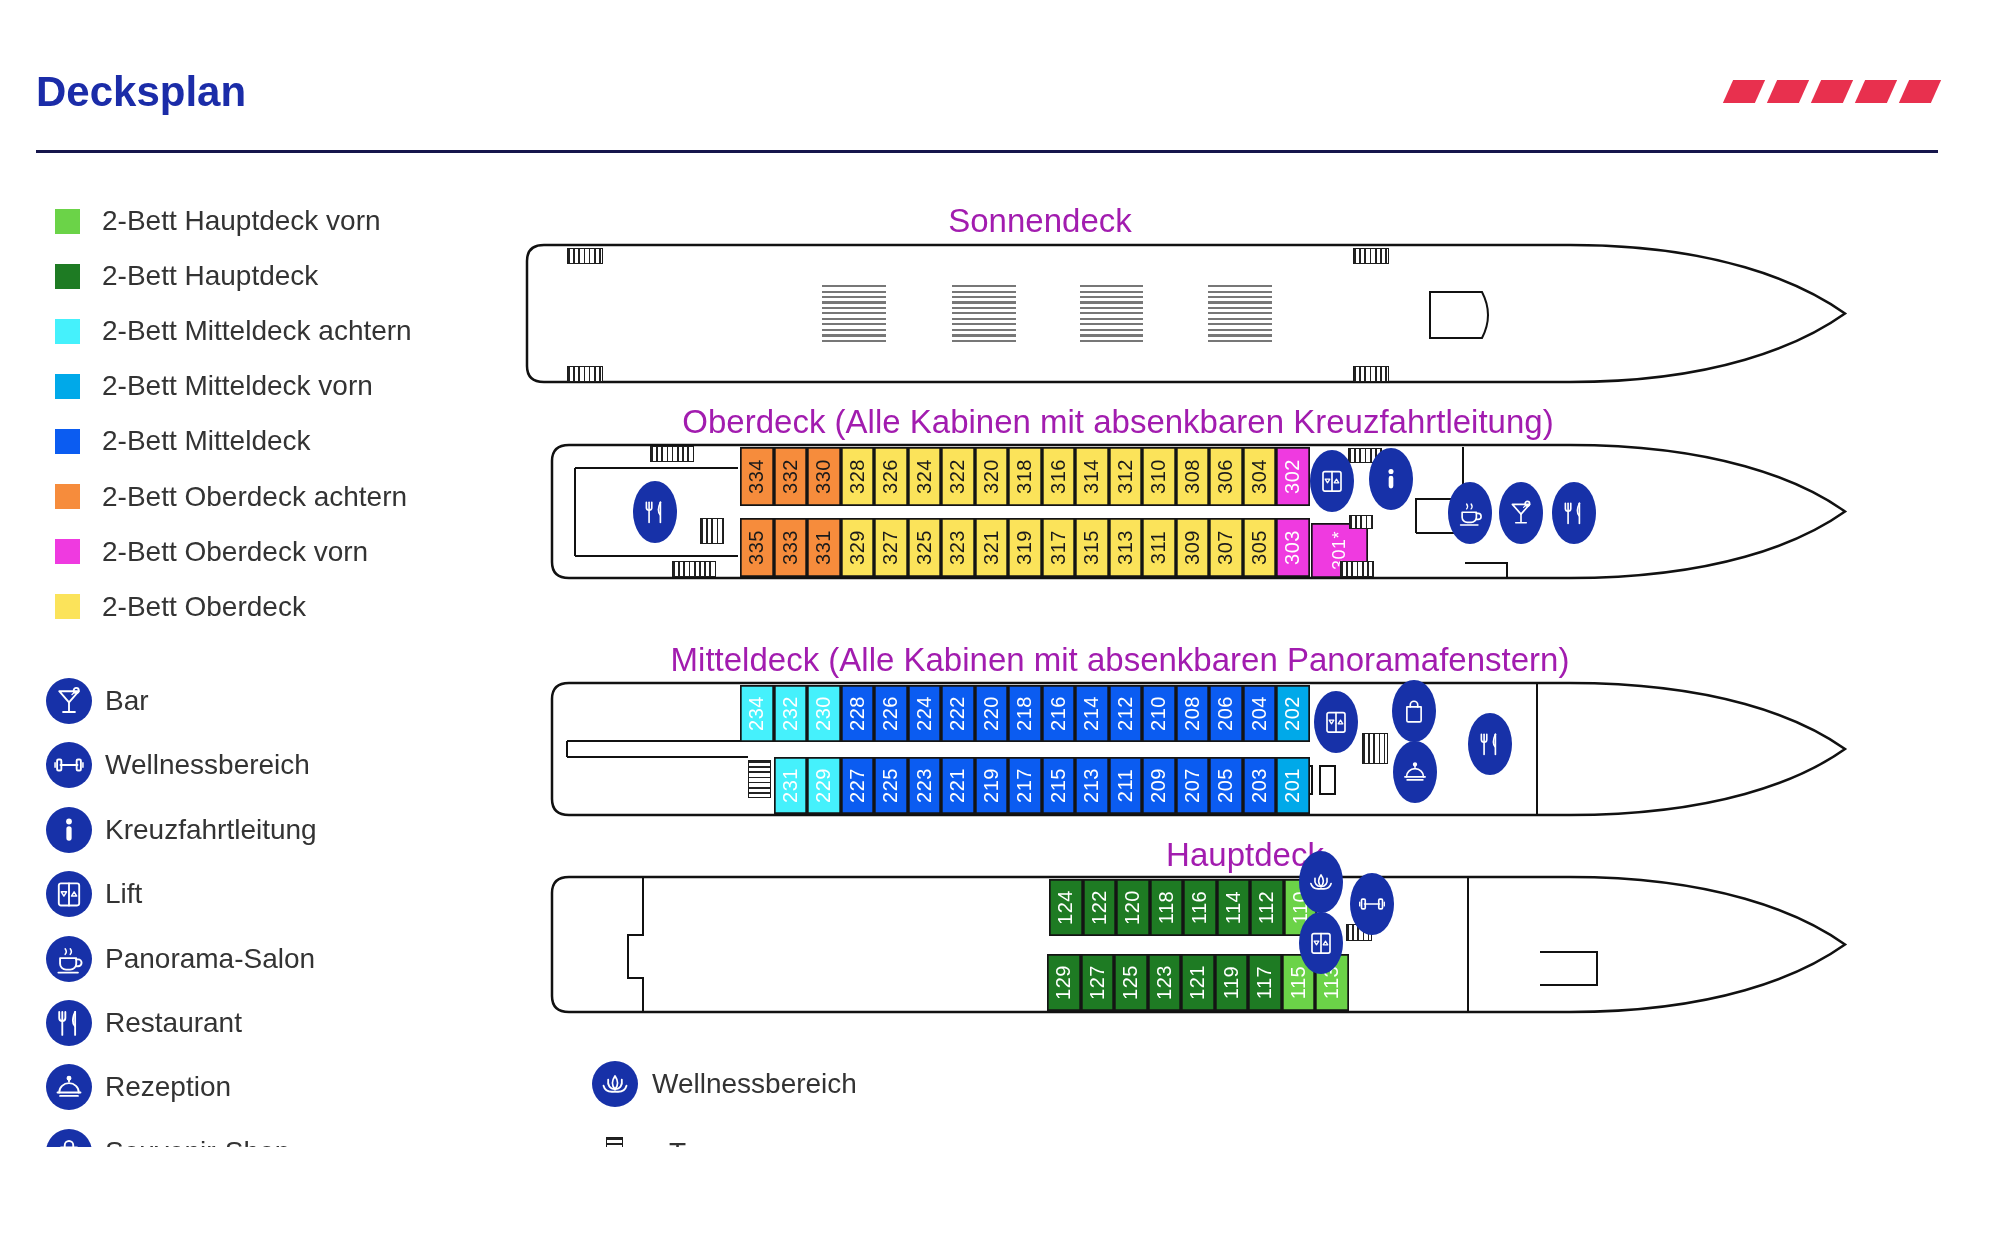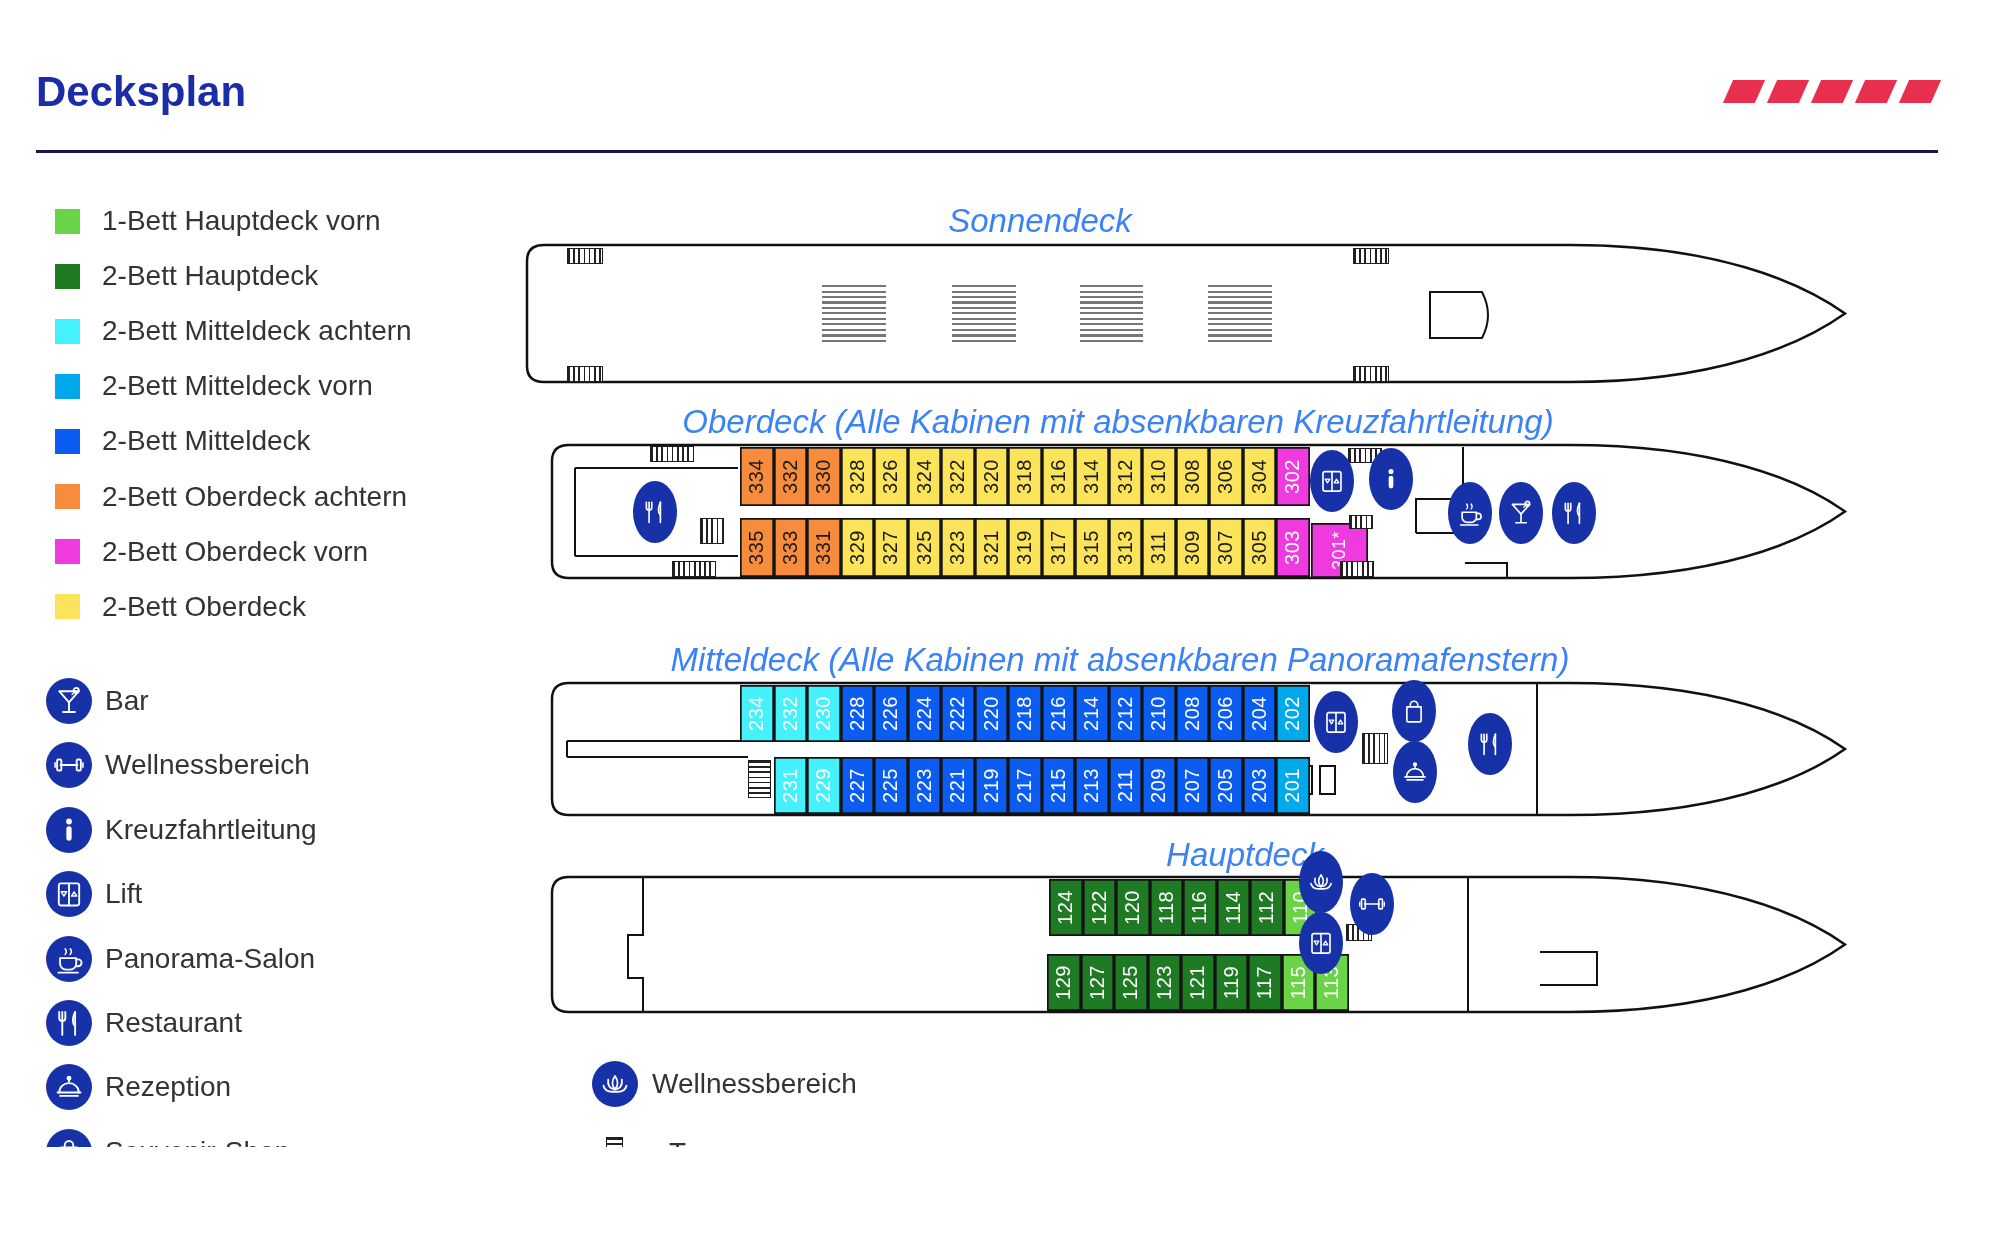--- a/index.html
+++ b/index.html
@@ -9,21 +9,21 @@
   .brand{position:absolute;left:1455px;top:70px;font-size:41px;font-weight:bold;color:#1b2ca8;white-space:nowrap;}
   .stripes{position:absolute;left:1728px;top:80px;display:flex;}
   .stripe{width:32px;height:23px;margin-right:12px;transform:skewX(-24deg);}
   .divider{position:absolute;left:36px;top:150px;width:1902px;height:3px;background:#16164c;}
   .legend-row{position:absolute;display:flex;align-items:center;}
   .swatch{width:25px;height:25px;flex:0 0 25px;}
   .legend-label{margin-left:22px;font-size:28px;color:#333;white-space:nowrap;}
   .fac{background:#1731a8;border-radius:50%;display:flex;align-items:center;justify-content:center;}
   .fac.legend{position:absolute;width:46px;height:46px;transform:translate(-50%,-50%);}
   .fac.deck{position:absolute;width:44px;height:62px;transform:translate(-50%,-50%);z-index:6;}
-  .deck-title{position:absolute;transform:translate(-50%,-50%);font-size:33px;color:#3b82f6;white-space:nowrap;z-index:4;font-style:italic;}
+  .deck-title{position:absolute;transform:translate(-50%,-50%);font-size:33px;color:#a21caf;white-space:nowrap;z-index:4;}
   .cab{position:absolute;display:flex;align-items:center;justify-content:center;
        box-shadow:inset 0 0 0 1.7px #141414;z-index:3;}
   .cab span{transform:rotate(-90deg);font-size:20px;white-space:nowrap;letter-spacing:0.5px;}
   .hatch{position:absolute;border:1.7px solid #1d1d1d;box-sizing:border-box;z-index:4;background:#fff;}
   .hatch.v{background:repeating-linear-gradient(to right,#222 0 1.7px,#fff 1.7px 5.2px);}
   .hatch.h{background:repeating-linear-gradient(to bottom,#222 0 1.7px,#fff 1.7px 5.2px);}
   .awning{position:absolute;background:repeating-linear-gradient(to bottom,#777 0 2px,#fff 2px 5.5px);z-index:2;}
   .footnote{position:absolute;transform:translateX(-50%);font-size:24px;color:#1c1c1c;white-space:nowrap;z-index:4;}
   svg.ships{position:absolute;left:0;top:0;z-index:1;}
 </style>
@@ -48,21 +48,21 @@
       <path d="M575 468 H738 M575 556 H738 M575 468 V556 M1463 447 V533 M1416 533 H1463 M1416 533 V499 H1464 M1465 563 H1507 V577" fill="none" stroke="#111" stroke-width="2"></path>
       <path d="M 569 683 L 1570 683 C 1715 683 1800 717 1845 749 C 1800 781 1715 815 1570 815 L 569 815 Q 552 815 552 799 L 552 699 Q 552 683 569 683 Z" fill="#fff" stroke="#111" stroke-width="2.5"></path>
       <path d="M567 741 H773 M567 757 H748 M567 741 V757 M1297 766 h15 v28 h-15 Z M1320 766 h15 v28 h-15 Z M1537 684 V814" fill="none" stroke="#111" stroke-width="2"></path>
       <path d="M 569 877 L 1570 877 C 1715 877 1800 912.5 1845 944.5 C 1800 976.5 1715 1012 1570 1012 L 569 1012 Q 552 1012 552 996 L 552 893 Q 552 877 569 877 Z" fill="#fff" stroke="#111" stroke-width="2.5"></path>
       <path d="M643 878 V935 H628 V978 H643 V1011 M1468 878 V1011 M1540 952 h57 v33 h-57" fill="none" stroke="#111" stroke-width="2"></path>
     </svg>
 
   <div id="colorLegend">
       <div class="legend-row" style="left: 55px; top: 204px; height: 34px;">
         <div class="swatch" style="background: rgb(107, 211, 72);"></div>
-        <div class="legend-label">1-Bett Hauptdeck vorn</div>
+        <div class="legend-label">2-Bett Hauptdeck vorn</div>
       </div>
       <div class="legend-row" style="left: 55px; top: 259.1px; height: 34px;">
         <div class="swatch" style="background: rgb(30, 123, 35);"></div>
         <div class="legend-label">2-Bett Hauptdeck</div>
       </div>
       <div class="legend-row" style="left: 55px; top: 314.2px; height: 34px;">
         <div class="swatch" style="background: rgb(69, 241, 252);"></div>
         <div class="legend-label">2-Bett Mitteldeck achtern</div>
       </div>
       <div class="legend-row" style="left: 55px; top: 369.3px; height: 34px;">

